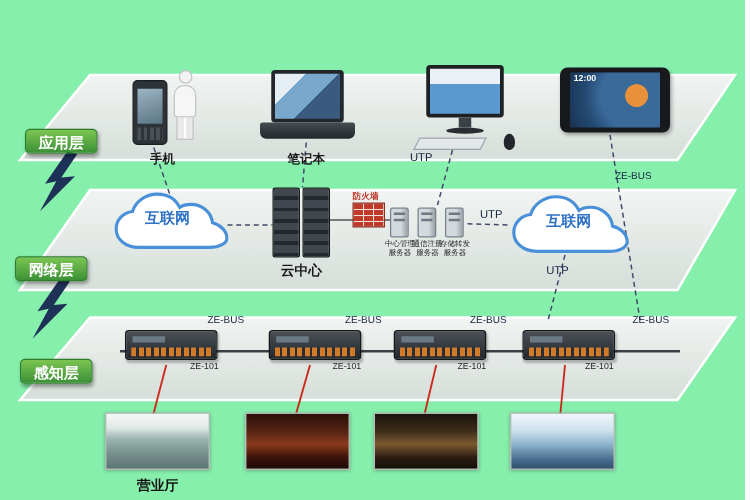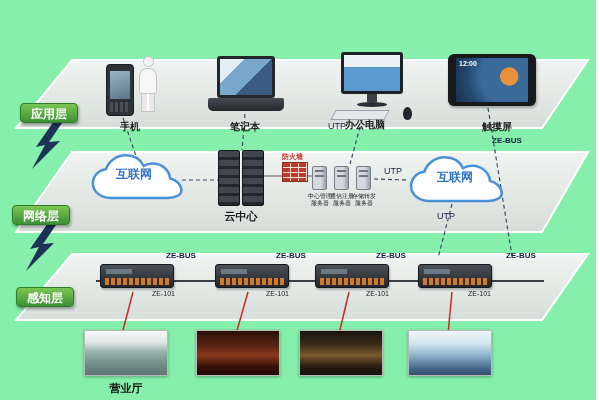--- a/index.html
+++ b/index.html
@@ -10,21 +10,21 @@
 
   
   .layer-tag{position:absolute;width:58px;height:20px;line-height:20px;text-align:center;
     color:#fff;font-size:12px;font-weight:bold;border-radius:4px;
     background:linear-gradient(180deg,#7cc553,#3c9136);border:1px solid #2e7d2a;
     box-shadow:1px 2px 3px rgba(0,0,0,.35)}
 
   
   .lbl{position:absolute;font-weight:bold;color:#1b1b1b;text-align:center;font-size:10px}
   .utp{position:absolute;font-size:9px;font-weight:normal;color:#13213f}
-  .bus-label{position:absolute;font-size:8px;font-weight:bold;color:#13213f}
+  .bus-label{position:absolute;font-size:8px;font-weight:normal;color:#13213f}
   .model-label{position:absolute;font-size:7px;color:#222}
   .cloud-text{position:absolute;font-size:12px;font-weight:bold;color:#2f72c4;text-align:center;width:60px}
   .srv-label{position:absolute;width:24px;font-size:6px;line-height:7px;color:#222;text-align:center}
   .fw-label{position:absolute;font-size:7px;color:#c2372a;font-weight:bold}
 
   
   .phone{position:absolute;left:106px;top:64px;width:28px;height:52px;background:#2e3338;
     border-radius:4px;border:1px solid #1a1d20}
   .phone .scr{position:absolute;left:3px;top:6px;right:3px;height:28px;
     background:linear-gradient(160deg,#9db5c4,#5a7585)}
@@ -165,22 +165,20 @@
     <div class="mouse"></div>
   </div>
   <div class="tablet">
     <div class="tscr">
       <span class="time">12:00</span>
     </div>
   </div>
 
   <div class="lbl" style="left:100px;top:120px;width:60px">手机</div>
   <div class="lbl" style="left:212px;top:120px;width:66px">笔记本</div>
-  <div class="lbl" style="left:325px;top:118px;width:80px">办公电脑</div>
-  <div class="lbl" style="left:462px;top:120px;width:70px">触摸屏</div>
 
   <div class="cloud-text" style="left:104px;top:166px">互联网</div>
   <div class="cloud-text" style="left:425px;top:169px">互联网</div>
 
   <div class="rack">
     <div class="tower"></div>
     <div class="tower"></div>
   </div>
   <div class="lbl" style="left:216px;top:209px;width:50px;font-size:11px">云中心</div>
 

